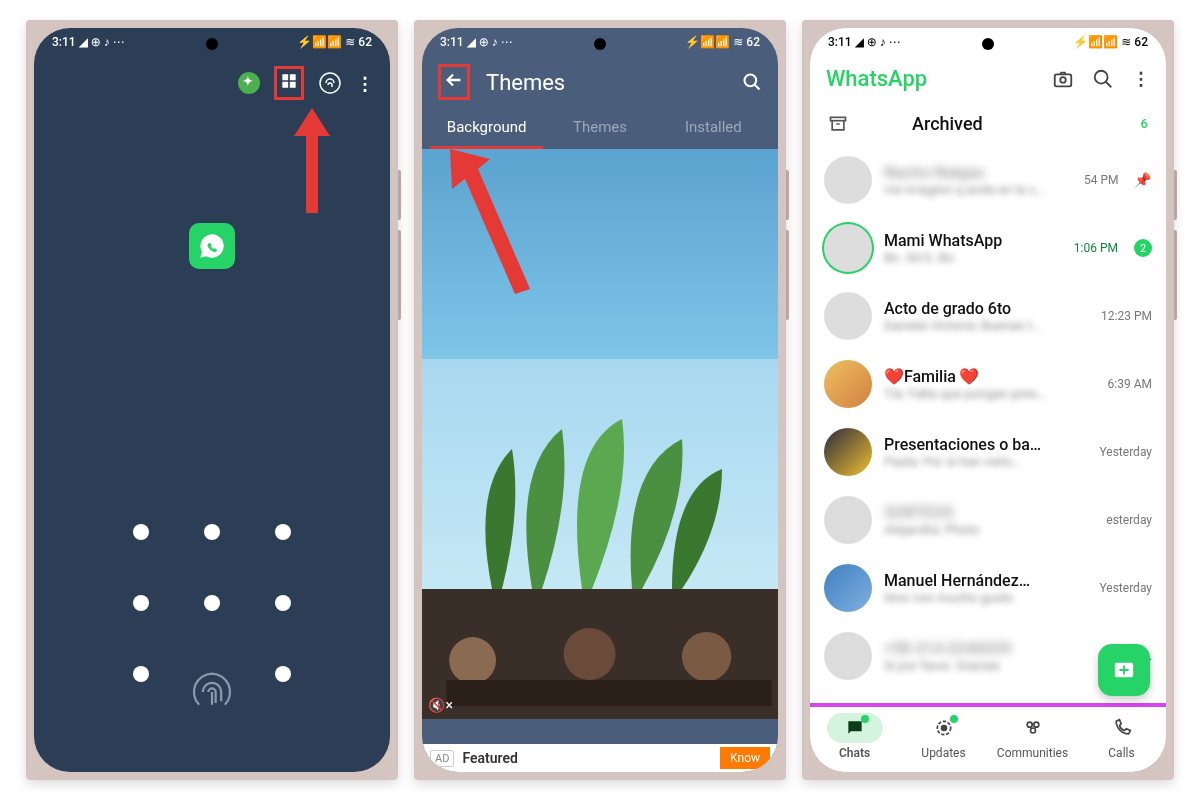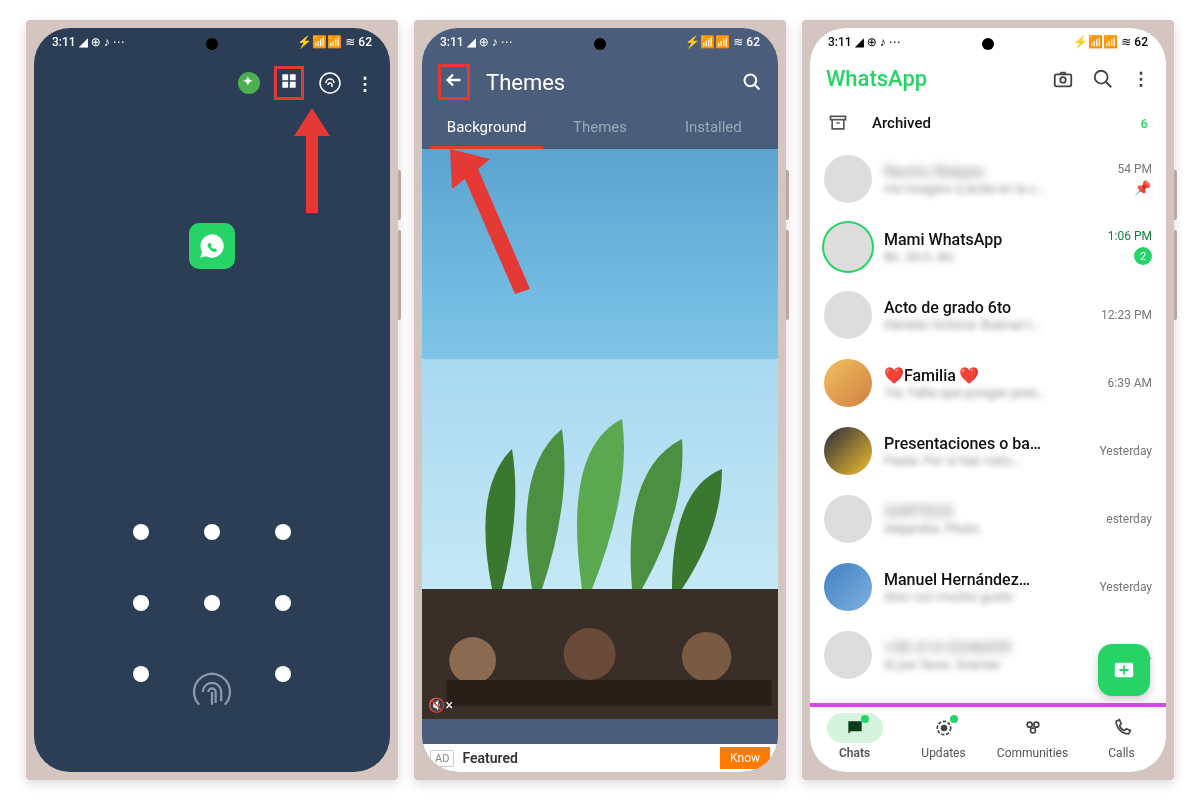--- a/index.html
+++ b/index.html
@@ -301,23 +301,24 @@
   align-items: center;
   padding: 12px 18px;
   gap: 24px;
 }
 .archive-icon {
   width: 20px; height: 20px;
   color: #555;
 }
 .archived-label {
   flex: 1;
-  font-size: 15px;
+  font-size: 18px;
   font-weight: 500;
   color: #111;
+  margin-left: 40px;
 }
 .archived-count {
   color: #25d366;
   font-size: 13px;
   font-weight: 500;
 }
 .chat-list {
   flex: 1;
   overflow: hidden;
 }
@@ -357,23 +358,23 @@
 }
 .chat-msg {
   font-size: 13px;
   color: #888;
   filter: blur(3px);
   white-space: nowrap;
   overflow: hidden;
 }
 .chat-meta {
   display: flex;
-  flex-direction: column;
-  align-items: flex-end;
-  gap: 4px;
+  flex-direction: row;
+  align-items: center;
+  gap: 16px;
   flex-shrink: 0;
 }
 .chat-time {
   font-size: 12px;
   color: #777;
 }
 .chat-time.green { color: #15803d; }
 .badge {
   background: #25d366;
   color: #fff;

